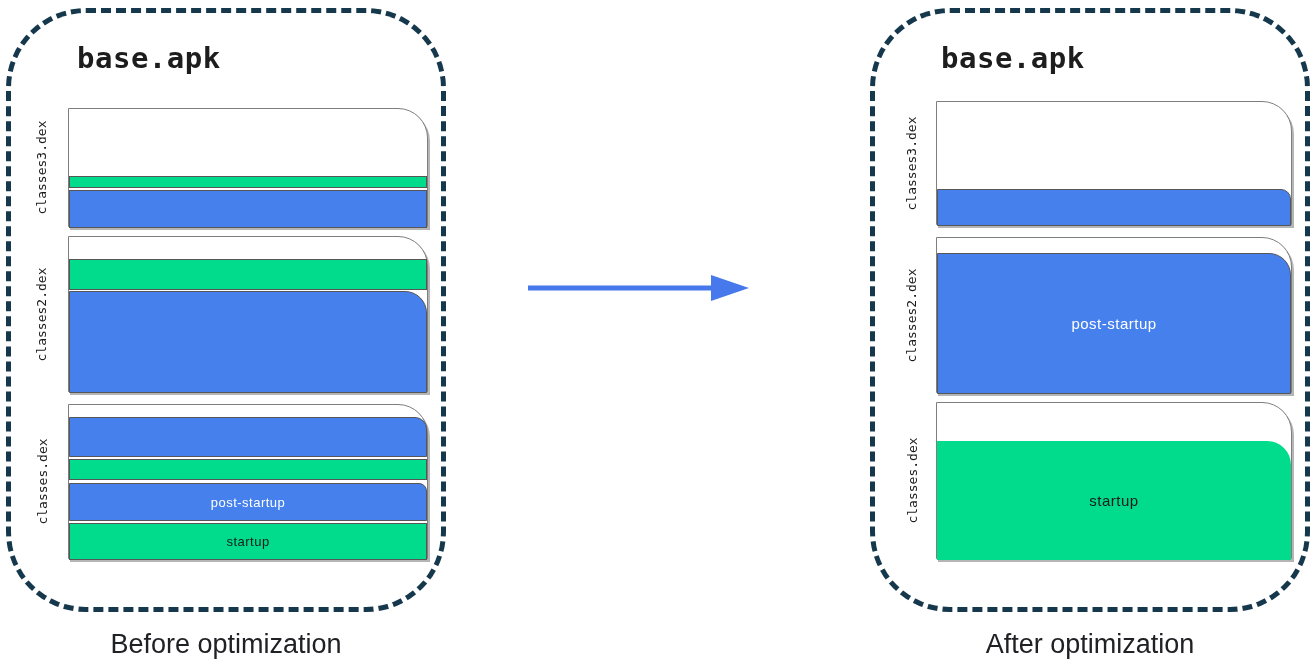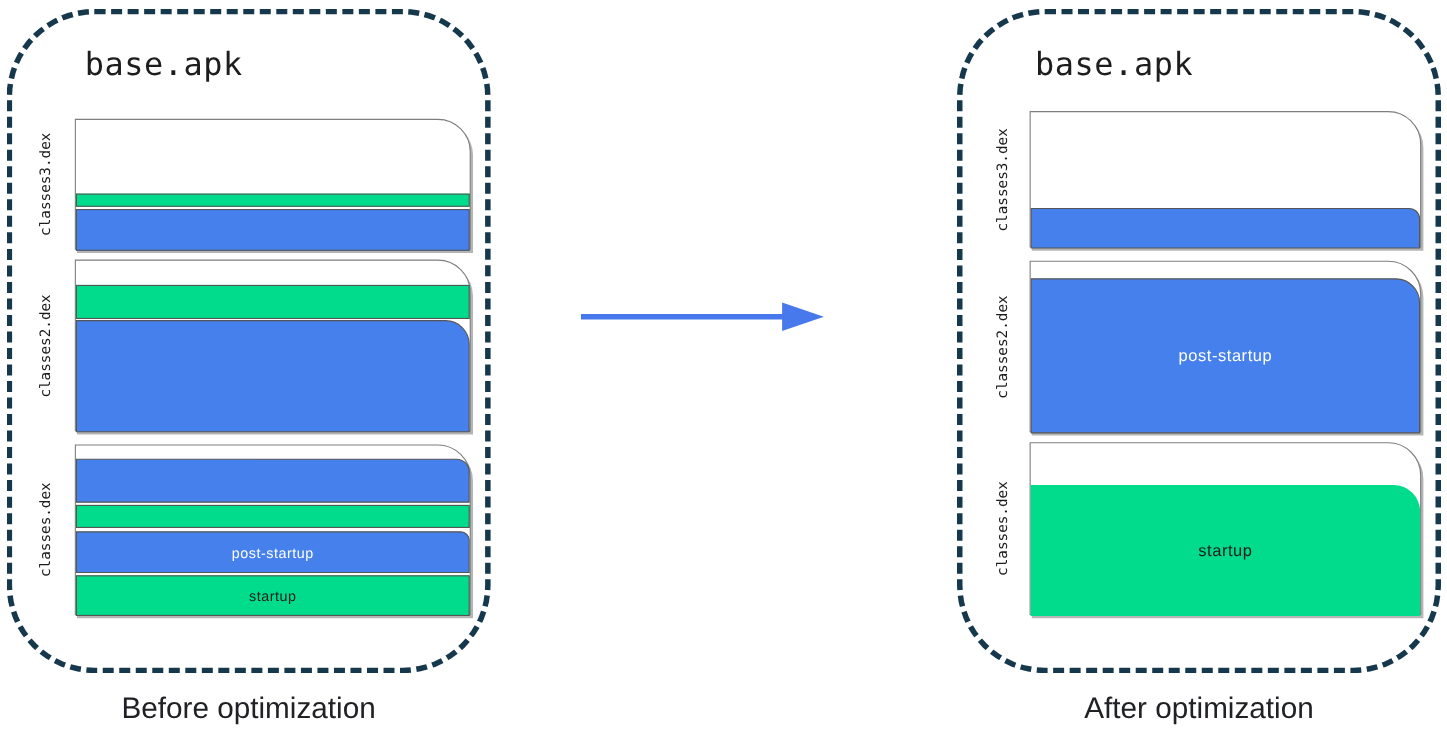--- a/index.html
+++ b/index.html
@@ -18,21 +18,21 @@
     border:5px dashed #16384C;
     border-radius:80px;
   }
   .panel-before{left:6px;}
   .panel-after{left:870px;}
   .apk-title{
     position:absolute;
     left:66px;top:28px;
     font-family:"DejaVu Sans Mono","Liberation Mono",monospace;
     font-size:29px;
-    font-weight:400;
+    font-weight:700;
     color:#1d1d1d;
     letter-spacing:0.5px;
   }
   .page{
     position:absolute;
     box-sizing:border-box;
     background:#ffffff;
     border:1px solid #7E7E7E;
     border-top-right-radius:30px;
     box-shadow:2px 3px 0 rgba(120,120,120,0.55);

